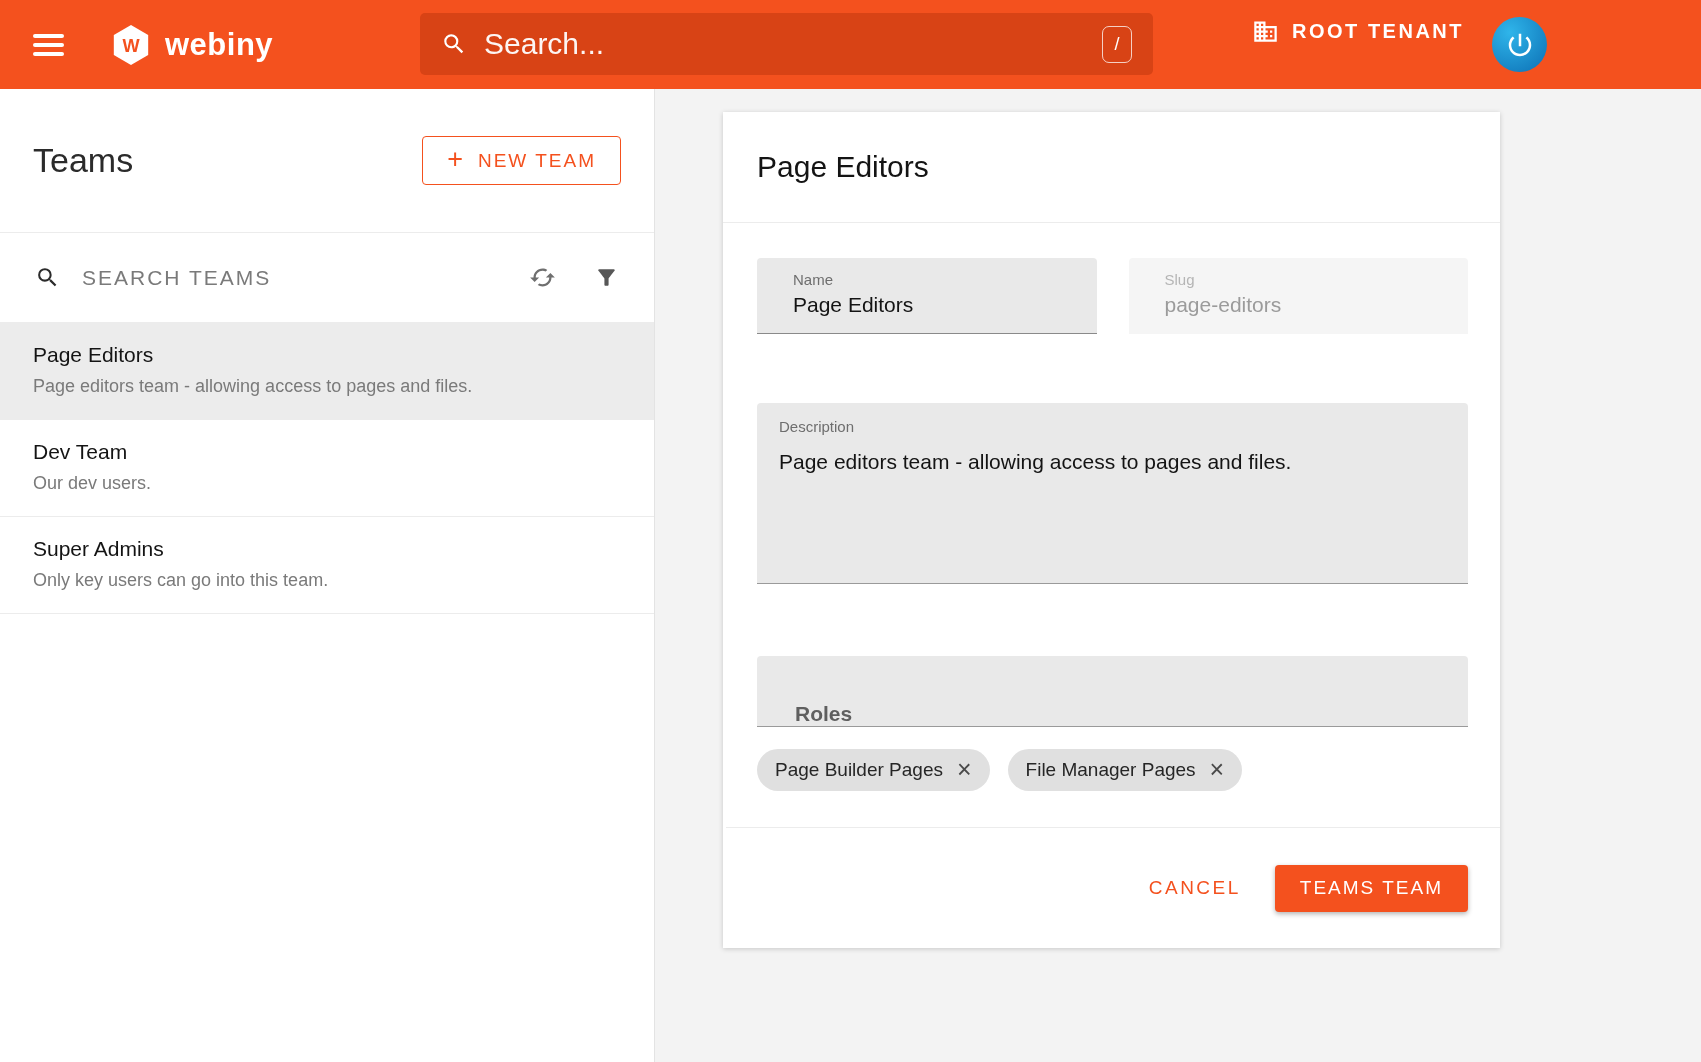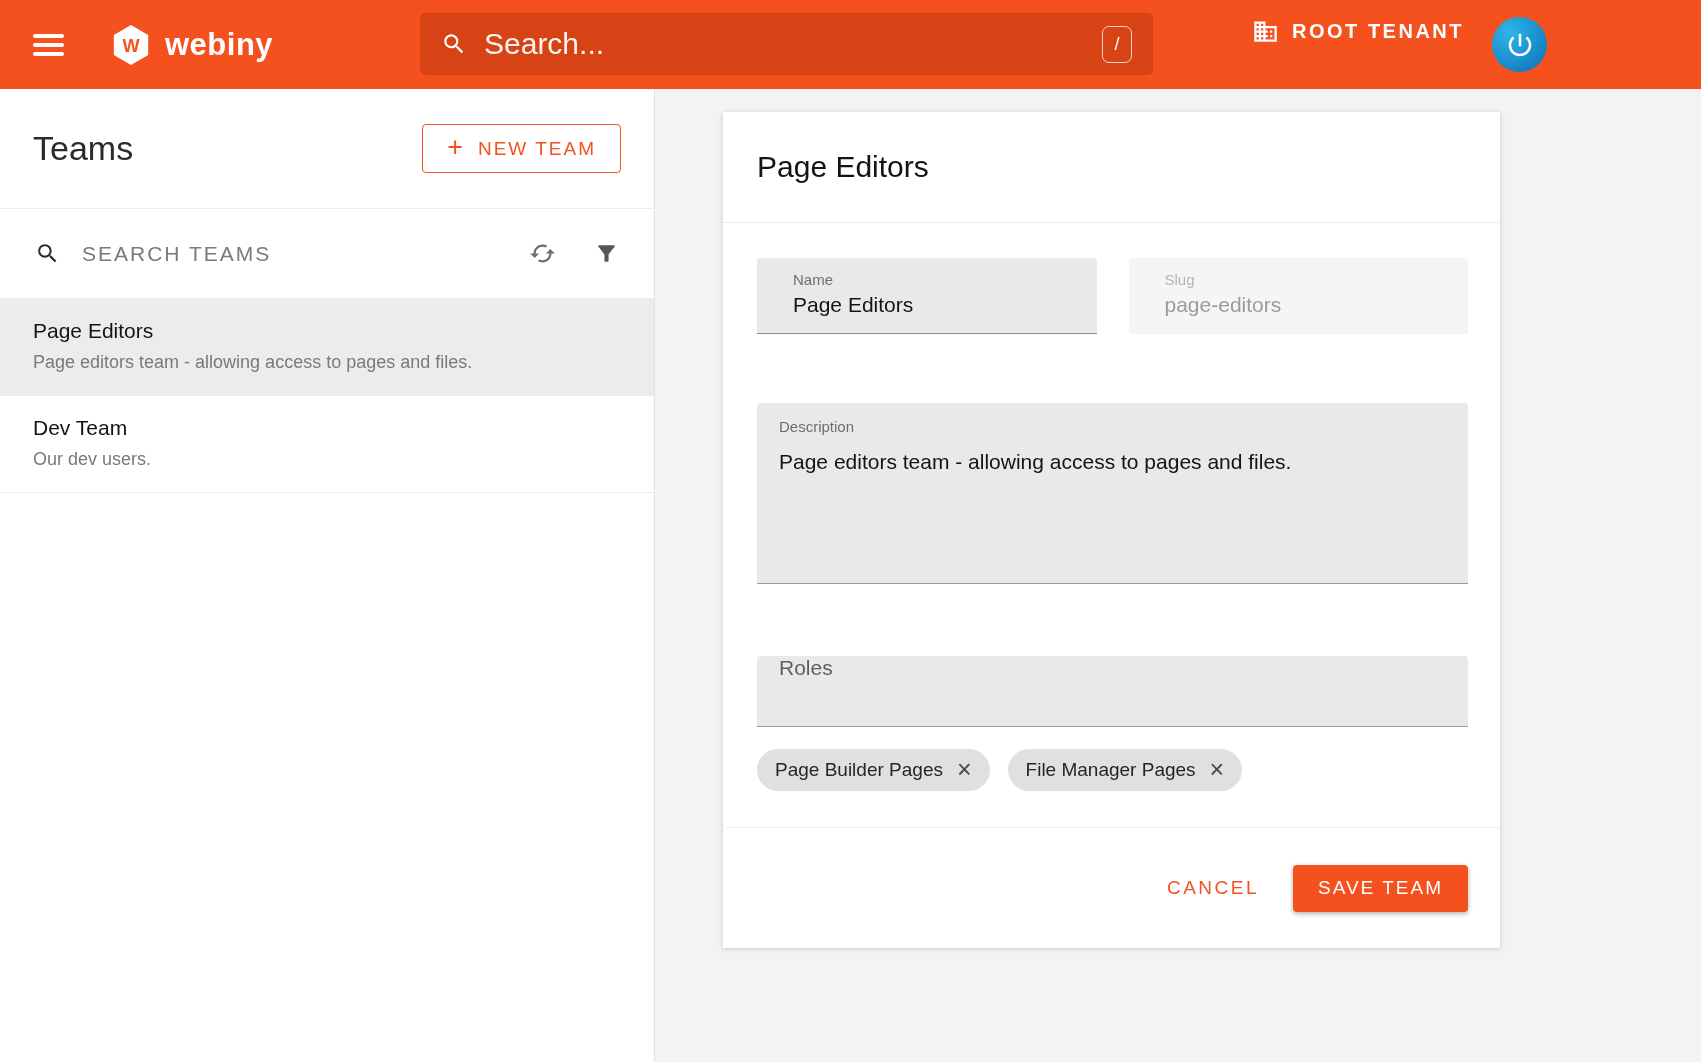--- a/index.html
+++ b/index.html
@@ -19,21 +19,21 @@
   .logo-text{color:#fff;font-size:31px;font-weight:bold;letter-spacing:.5px;}
   .global-search{position:absolute;left:420px;top:13px;width:733px;height:62px;background:var(--orange-dark);border-radius:5px;display:flex;align-items:center;padding:0 21px;gap:17px;}
   .global-search-input{flex:1;background:transparent;border:none;outline:none;color:#fff;font-size:30px;}
   .global-search-input::placeholder{color:rgba(255,255,255,.95);}
   .shortcut{width:30px;height:37px;border:1px solid rgba(255,255,255,.75);border-radius:7px;display:flex;align-items:center;justify-content:center;color:#fff;font-size:18px;flex:none;}
   .tenant{position:absolute;right:237px;top:0;height:62px;display:flex;align-items:center;gap:13px;color:#fff;font-size:20px;font-weight:bold;letter-spacing:2.5px;cursor:pointer;background:none;border:none;}
   .avatar{position:absolute;right:154px;top:17px;width:55px;height:55px;border-radius:50%;display:flex;align-items:center;justify-content:center;background:radial-gradient(circle at 32% 28%,#2fb5ea,#0c6fb4);cursor:pointer;border:none;}
 
   
   .teams-panel{position:absolute;top:89px;left:0;width:655px;bottom:0;background:#fff;border-right:1px solid #e3e3e3;}
-  .teams-header{height:120px;display:flex;align-items:center;justify-content:space-between;padding:0 33px;border-bottom:1px solid var(--divider);}
+  .teams-header{height:144px;display:flex;align-items:center;justify-content:space-between;padding:0 33px;border-bottom:1px solid var(--divider);}
   .teams-title{font-size:34px;font-weight:400;color:#2b2b2b;}
   .new-team{display:flex;align-items:center;gap:13px;border:1px solid var(--orange);color:var(--orange);background:#fff;border-radius:4px;height:49px;padding:0 24px;font-size:19px;letter-spacing:2px;cursor:pointer;}
   .new-team .plus{font-size:27px;font-weight:400;line-height:1;margin-top:-3px;}
   .teams-search{height:90px;display:flex;align-items:center;padding:0 35px;border-bottom:1px solid var(--divider);}
   .teams-search svg{flex:none;}
   .teams-search input{flex:1;border:none;outline:none;font-size:21px;color:#333;background:transparent;margin-left:22px;}
   .teams-search input::placeholder{color:#7a7a7a;letter-spacing:2px;}
   .icon-btn{background:none;border:none;cursor:pointer;display:flex;align-items:center;padding:0;margin-left:38px;}
 
   .team-item{padding:20px 33px 22px;border-bottom:1px solid var(--divider);cursor:pointer;}
@@ -49,21 +49,21 @@
   .field-row{display:flex;gap:32px;}
   .field{background:var(--field-bg);border-bottom:1px solid #8a8a8a;border-radius:4px 4px 0 0;padding:13px 36px 12px;display:block;}
   .field-row .field{width:340px;height:76px;}
   .field-label{display:block;font-size:15px;color:#6e6e6e;margin-bottom:5px;}
   .field-input{width:100%;border:none;outline:none;background:transparent;font-size:21px;color:#141414;padding:0;}
   .field.disabled{background:#f5f5f5;border-bottom-color:transparent;}
   .field.disabled .field-label{color:#b5b5b5;}
   .field.disabled .field-input{color:#9b9b9b;}
   .field.textarea{margin-top:69px;height:181px;padding:15px 22px;border-bottom-color:#9a9a9a;}
   .field-textarea{display:block;width:100%;height:118px;border:none;outline:none;background:transparent;resize:none;font-size:21px;color:#141414;margin-top:12px;line-height:1.4;}
-  .field.roles{margin-top:72px;height:71px;display:flex;align-items:flex-start;padding:0 22px;border-bottom-color:#9a9a9a;}
+  .field.roles{margin-top:72px;height:71px;display:flex;align-items:flex-end;padding:0 38px;border-bottom-color:#9a9a9a;font-weight:bold;}
   .roles-label{font-size:21px;color:#5f5f5f;}
   .chips{display:flex;gap:18px;margin-top:22px;}
   .chip{height:42px;background:#e0e0e0;border-radius:21px;display:flex;align-items:center;gap:14px;padding:0 18px;font-size:19px;color:#262626;cursor:pointer;}
   .chip-close{font-size:25px;color:#4a4a4a;line-height:1;margin-top:-2px;cursor:pointer;}
   .card-footer{position:absolute;left:3px;right:0;bottom:0;height:121px;border-top:1px solid var(--divider);display:flex;align-items:center;justify-content:flex-end;gap:28px;padding:0 32px;}
   .cancel-btn{background:none;border:none;color:var(--orange);font-size:19px;letter-spacing:2.5px;cursor:pointer;padding:10px 6px;}
   .save-btn{background:var(--orange);border:none;color:#fff;font-size:19px;letter-spacing:2px;height:47px;padding:0 25px;border-radius:4px;cursor:pointer;box-shadow:0 2px 5px rgba(0,0,0,.3);}
 </style>
 </head>
 <body>
@@ -133,20 +133,24 @@
 
   <div class="team-list">
     <div class="team-item selected">
       <div class="team-name">Page Editors</div>
       <div class="team-desc">Page editors team - allowing access to pages and files.</div>
     </div>
     <div class="team-item">
       <div class="team-name">Dev Team</div>
       <div class="team-desc">Our dev users.</div>
     </div>
+    <div class="team-item">
+      <div class="team-name">Super Admins</div>
+      <div class="team-desc">Only key users can go into this team.</div>
+    </div>
   </div>
 </aside>
 
 <main class="content">
   <section class="card">
     <h2 class="card-title">Page Editors</h2>
 
     <div class="card-body">
       <div class="field-row">
         <label class="field">
@@ -175,16 +179,16 @@
         </div>
         <div class="chip">
           <span>File Manager Pages</span>
           <span class="chip-close">×</span>
         </div>
       </div>
     </div>
 
     <footer class="card-footer">
       <button class="cancel-btn">CANCEL</button>
-      <button class="save-btn">SAVE TEAM</button>
+      <button class="save-btn">TEAMS TEAM</button>
     </footer>
   </section>
 </main>
 
 </body></html>

